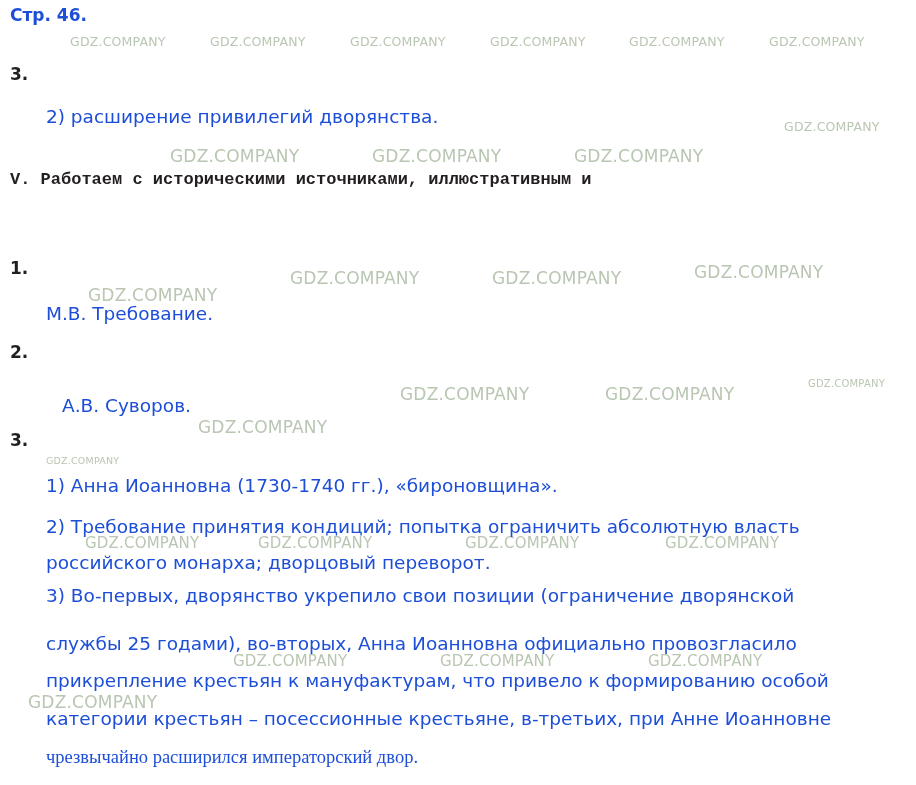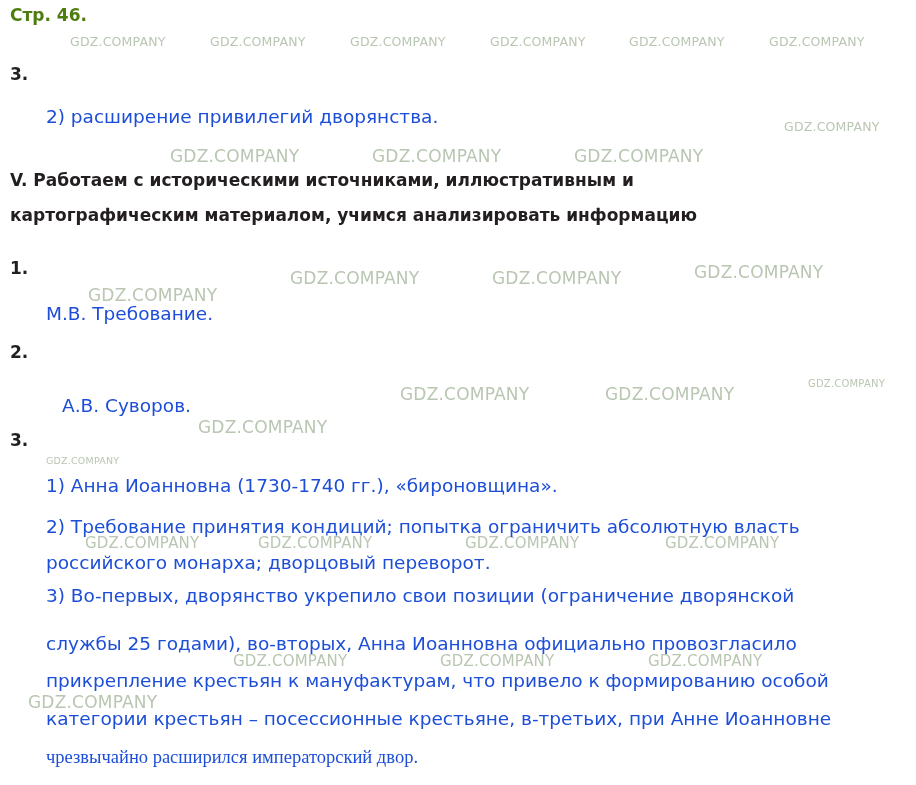--- a/index.html
+++ b/index.html
@@ -27,41 +27,42 @@
     white-space: nowrap;
     letter-spacing: 0.2px;
     user-select: none;
   }
   .page-header {
     position: absolute;
     left: 10px;
     top: 5px;
     font-size: 17px;
     font-weight: bold;
-    color: #4d7c0f;
+    color: #1d4ed8;
   }
   .num {
     position: absolute;
     left: 10px;
     font-size: 17px;
     font-weight: bold;
   }
   .para {
     position: absolute;
     font-size: 18.5px;
     line-height: 1.55;
     color: #1d4ed8;
   }
   .sect-title {
     position: absolute;
     left: 10px;
     font-size: 17px;
     font-weight: bold;
     line-height: 1.45;
     width: 890px;
+    font-family: Liberation Mono, monospace;
   }
   .just {
     text-align: justify;
     text-justify: inter-word;
   }
 </style>
 </head>
 <body>
 
 <div class="page">
@@ -95,21 +96,20 @@
       <div class="wm" style="left: 648px; top: 652px; font-size: 15px; color: rgb(185, 198, 178);">GDZ.COMPANY</div>
       <div class="wm" style="left: 28px; top: 692px; font-size: 17px; color: rgb(185, 198, 178);">GDZ.COMPANY</div>
     </div>
 
   <div class="page-header">Стр. 46.</div>
 
   <div class="num" style="top:64px;">3.</div>
   <div class="para" style="left:46px; top:103px; width:700px;">2) расширение привилегий дворянства.</div>
 
   <div class="sect-title" style="top:168px;">V. Работаем с историческими источниками, иллюстративным и</div>
-  <div class="sect-title" style="top:203px;">картографическим материалом, учимся анализировать информацию</div>
 
   <div class="num" style="top:258px;">1.</div>
   <div class="para" style="left:46px; top:300px; width:500px;">М.В. Требование.</div>
 
   <div class="num" style="top:342px;">2.</div>
   <div class="para" style="left:62px; top:383px; width:500px;margin-top:9px;">А.В. Суворов.</div>
 
   <div class="num" style="top:430px;">3.</div>
 
   <div class="para" style="left:46px; top:472px; width:800px;">1) Анна Иоанновна (1730-1740 гг.), «бироновщина».</div>

